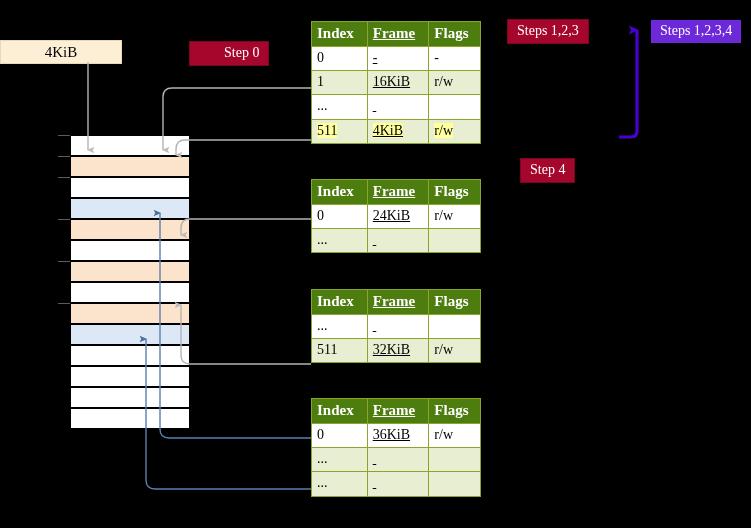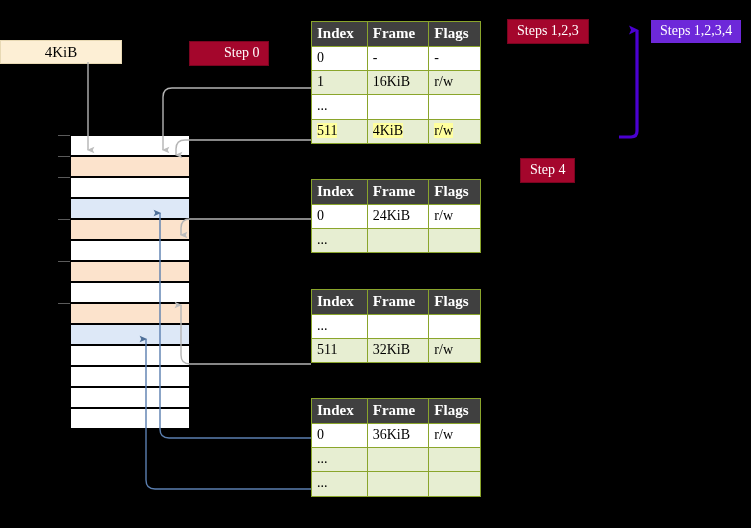--- a/index.html
+++ b/index.html
@@ -25,27 +25,27 @@
              border:1px solid #000;box-sizing:border-box;background:#ffffff;}
   .mem .cell.orange{background:#fce3cc;}
   .mem .cell.blue{background:#dde8f7;}
   .mem .tick{position:absolute;height:1px;background:#5b5b5b;width:12px;left:-12px;}
 
   
   .ptable{position:absolute;border-collapse:collapse;
           font-size:14px;color:#000;background:#fff;}
   .ptable td,.ptable th{border:1px solid #8aa52b;padding:3px 5px 4px 5px;
         text-align:left;vertical-align:top;line-height:1.15;}
-  .ptable th{background:#404040;color:#ffffff;font-weight:bold;font-size:15px;
+  .ptable th{background:#4d7c0f;color:#ffffff;font-weight:bold;font-size:15px;
              border-color:#8aa52b;}
   .ptable tr.alt td{background:#e7eed2;}
   .ptable tr.plain td{background:#ffffff;}
   .hl{background:#ffff9e;}
   .c-index{width:54px;}
-  .c-frame{width:60px;}
+  .c-frame{width:60px;text-decoration:underline;}
   .c-flags{width:48px;margin-top:44px;}
 
   
   .ov{position:absolute;left:0;top:0;width:751px;height:528px;pointer-events:none;}
 </style>
 </head>
 <body>
 
 <div class="root">
 

